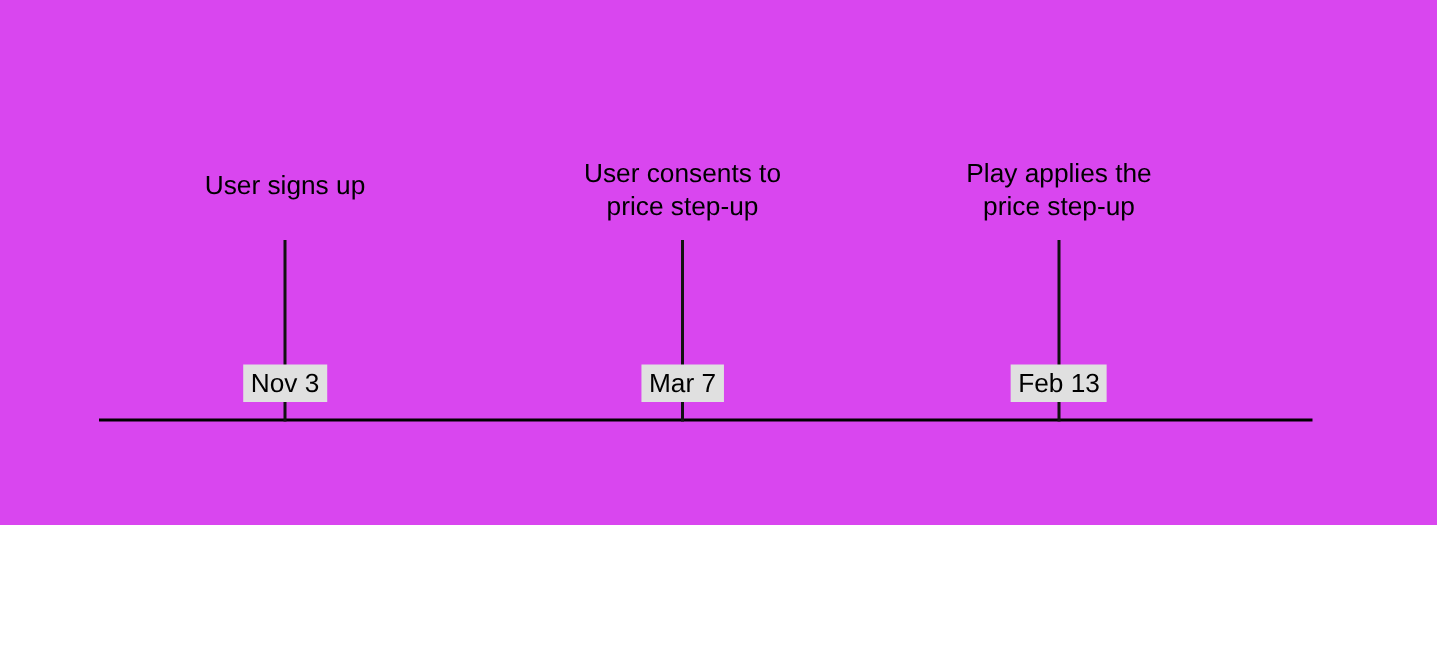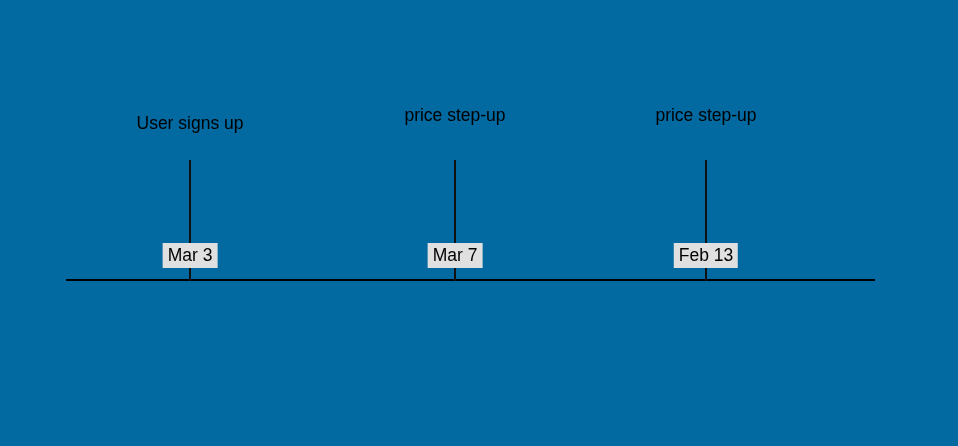--- a/index.html
+++ b/index.html
@@ -8,22 +8,22 @@
     padding: 0;
     background: #ffffff;
   }
   body {
     font-family: "Liberation Sans", sans-serif;
     -webkit-font-smoothing: antialiased;
   }
   #canvas {
     position: relative;
     width: 958px;
-    height: 446px;
-    background: #0369a1;
+    height: 350px;
+    background: #d946ef;
     overflow: hidden;
   }
 
   
   .axis-line {
     position: absolute;
     left: 66px;
     top: 279px;
     width: 809px;
     height: 2px;
@@ -105,33 +105,35 @@
 
 <div id="canvas">
 
   <div class="axis-line"></div>
 
   <div class="marker" style="left:190px;">
     <div class="marker-caption one-line">
       <div>User signs up</div>
     </div>
     <div class="marker-stem"></div>
-    <div class="marker-date">Mar 3</div>
+    <div class="marker-date">Nov 3</div>
   </div>
 
   <div class="marker" style="left:455px;">
     <div class="marker-caption two-line">
+      <div>User consents to</div>
       <div>price step-up</div>
     </div>
     <div class="marker-stem"></div>
     <div class="marker-date">Mar 7</div>
   </div>
 
   <div class="marker" style="left:706px;">
     <div class="marker-caption two-line">
+      <div>Play applies the</div>
       <div>price step-up</div>
     </div>
     <div class="marker-stem"></div>
     <div class="marker-date">Feb 13</div>
   </div>
 
 
 </div>
 
 </body></html>

